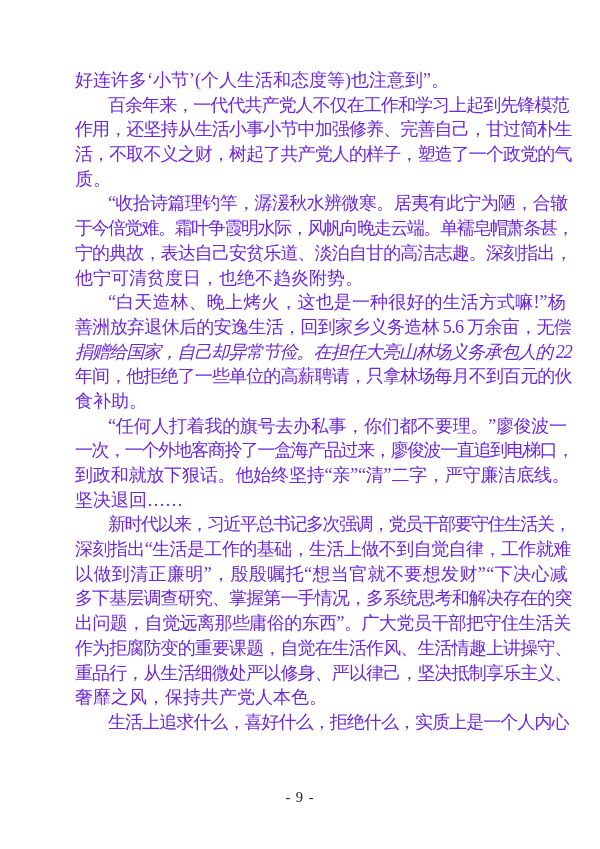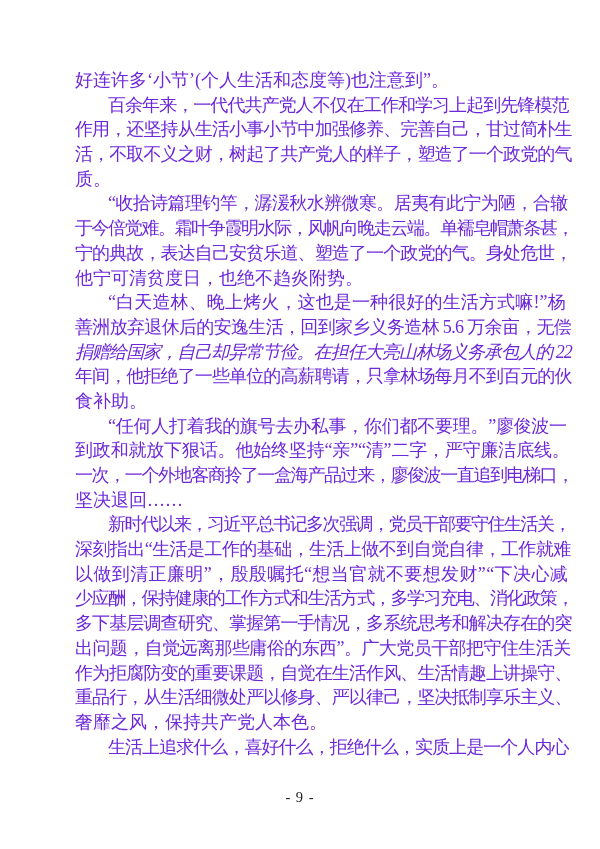--- a/index.html
+++ b/index.html
@@ -49,35 +49,34 @@
 
 <div id="page">
   <div id="body-text">
     <div class="line"><span>好连许多‘小节’(个人生活和态度等)也注意到”。</span></div>
     <div class="line indent fill"><span style="letter-spacing: -0.944444px;">百余年来，一代代共产党人不仅在工作和学习上起到先锋模范</span></div>
     <div class="line fill"><span style="letter-spacing: -0.87931px;">作用，还坚持从生活小事小节中加强修养、完善自己，甘过简朴生</span></div>
     <div class="line fill"><span style="letter-spacing: -0.87931px;">活，不取不义之财，树起了共产党人的样子，塑造了一个政党的气</span></div>
     <div class="line"><span>质。</span></div>
     <div class="line indent fill"><span style="letter-spacing: -0.604745px;">“收拾诗篇理钓竿，潺湲秋水辨微寒。居夷有此宁为陋，合辙</span></div>
     <div class="line fill"><span style="letter-spacing: -1.4px;">于今倍觉难。霜叶争霞明水际，风帆向晚走云端。单襦皂帽萧条甚，</span></div>
-    <div class="line fill"><span style="letter-spacing: -0.87931px;">宁的典故，表达自己安贫乐道、塑造了一个政党的气。身处危世，</span></div>
+    <div class="line fill"><span style="letter-spacing: -0.87931px;">宁的典故，表达自己安贫乐道、淡泊自甘的高洁志趣。深刻指出，</span></div>
     <div class="line"><span>他宁可清贫度日，也绝不趋炎附势。</span></div>
     <div class="line indent fill"><span style="letter-spacing: 0.142361px;">“白天造林、晚上烤火，这也是一种很好的生活方式嘛!”杨</span></div>
     <div class="line fill"><span style="letter-spacing: -0.667969px;">善洲放弃退休后的安逸生活，回到家乡义务造林 5.6 万余亩，无偿</span></div>
     <div class="line fill"><span style="letter-spacing: -0.955645px; font-style: italic;">捐赠给国家，自己却异常节俭。在担任大亮山林场义务承包人的 22</span></div>
     <div class="line fill"><span style="letter-spacing: -0.87931px;">年间，他拒绝了一些单位的高薪聘请，只拿林场每月不到百元的伙</span></div>
     <div class="line"><span>食补助。</span></div>
     <div class="line indent fill"><span style="letter-spacing: -0.265046px;">“任何人打着我的旗号去办私事，你们都不要理。”廖俊波一</span></div>
+    <div class="line fill"><span style="letter-spacing: -1.4px;">一次，一个外地客商拎了一盒海产品过来，廖俊波一直追到电梯口，</span></div>
     <div class="line fill"><span style="letter-spacing: -0.176563px;">到政和就放下狠话。他始终坚持“亲”“清”二字，严守廉洁底线。</span></div>
-    <div class="line fill"><span style="letter-spacing: -1.4px;">一次，一个外地客商拎了一盒海产品过来，廖俊波一直追到电梯口，</span></div>
     <div class="line"><span>坚决退回……</span></div>
     <div class="line indent fill"><span style="letter-spacing: -1.5px;">新时代以来，习近平总书记多次强调，党员干部要守住生活关，</span></div>
     <div class="line fill"><span style="letter-spacing: -0.563039px;">深刻指出“生活是工作的基础，生活上做不到自觉自律，工作就难</span></div>
     <div class="line fill"><span style="letter-spacing: 0.386315px;">以做到清正廉明”，殷殷嘱托“想当官就不要想发财”“下决心减</span></div>
-    <div class="line fill"><span style="letter-spacing: -1.4px;">少应酬，保持健康的工作方式和生活方式，多学习充电、消化政策，</span></div>
     <div class="line fill"><span style="letter-spacing: -0.87931px;">多下基层调查研究、掌握第一手情况，多系统思考和解决存在的突</span></div>
     <div class="line fill"><span style="letter-spacing: -0.563039px;">出问题，自觉远离那些庸俗的东西”。广大党员干部把守住生活关</span></div>
     <div class="line fill"><span style="letter-spacing: -0.87931px;">作为拒腐防变的重要课题，自觉在生活作风、生活情趣上讲操守、</span></div>
     <div class="line fill"><span style="letter-spacing: -0.87931px;">重品行，从生活细微处严以修身、严以律己，坚决抵制享乐主义、</span></div>
     <div class="line"><span>奢靡之风，保持共产党人本色。</span></div>
     <div class="line indent fill"><span style="letter-spacing: -0.944444px;">生活上追求什么，喜好什么，拒绝什么，实质上是一个人内心</span></div>
   </div>
   <div class="page-number">- 9 -</div>
 </div>
 

